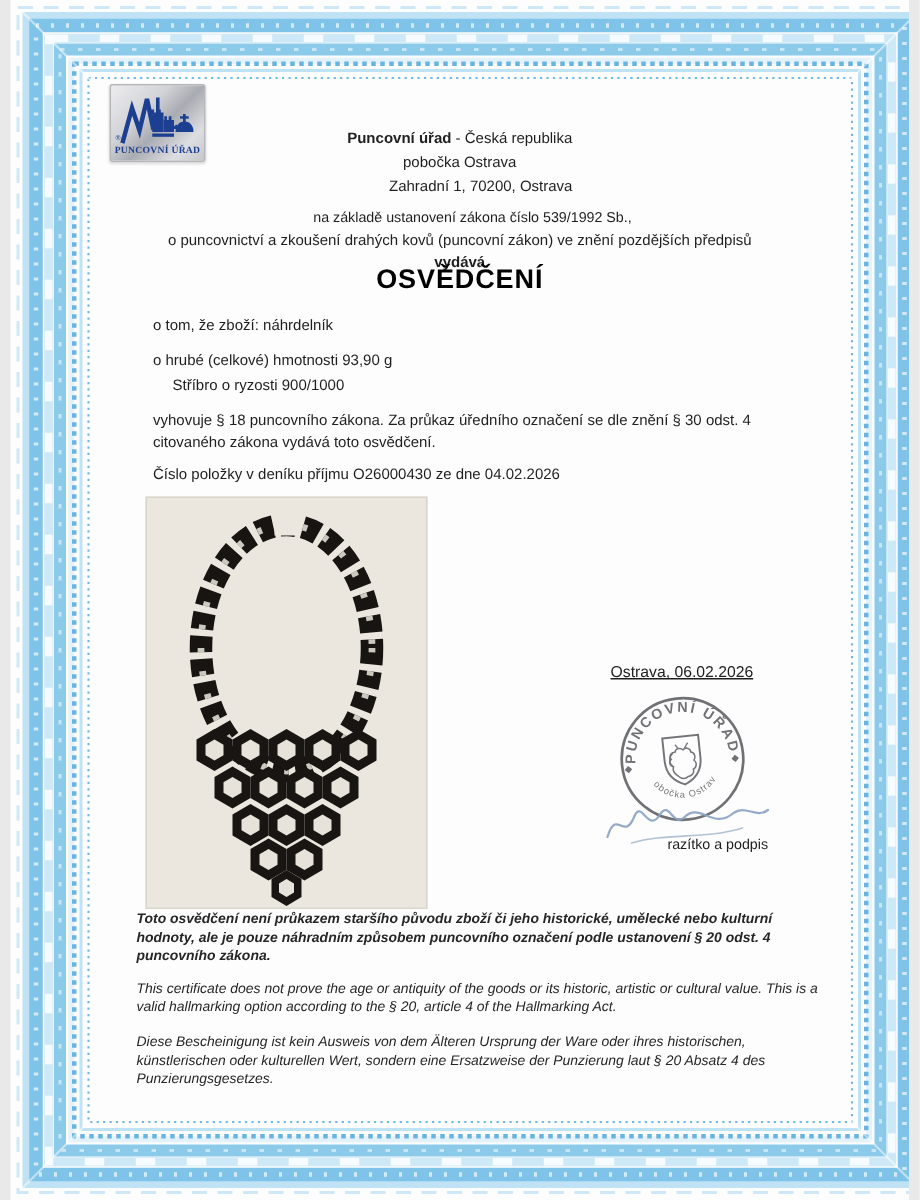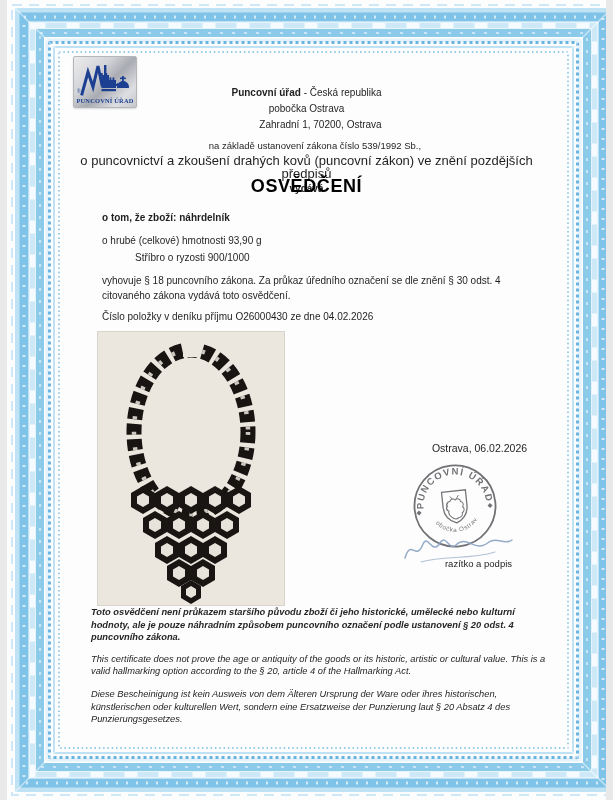--- a/index.html
+++ b/index.html
@@ -24,46 +24,46 @@
   }
   .logo-sticker .reg{position:absolute;left:3px;bottom:13px;font-size:4.5px;color:#1c3f92;}
   .logo-label{font-family:"Liberation Serif", serif;font-size:6.4px;letter-spacing:.2px;color:#1c3f92;font-weight:bold;margin-bottom:3px;white-space:nowrap;}
 
   
   .header{position:absolute;top:86px;left:48px;right:48px;text-align:center;font-size:10px;line-height:13px;}
   .header .l1{margin-bottom:3px;}
   .header .l2{margin-bottom:3px;}
   .header .l3{margin-bottom:8px;padding-left:28px;}
   .header .l4{font-size:9.5px;margin-bottom:2px;padding-left:17px;}
-  .header .l5{font-size:13px;margin-bottom:2px;}
+  .header .l5{font-size:10px;margin-bottom:2px;}
   .header .l6{font-weight:bold;}
   .b{font-weight:bold;}
 
   .doc-title{
     position:absolute;top:176px;left:0;right:0;margin:0;
     text-align:center;font-size:18px;font-weight:bold;letter-spacing:.6px;color:#000000;
   }
 
   
   .body-block{position:absolute;top:211px;left:95px;width:400px;font-size:10px;line-height:13px;}
-  .body-block .item{margin:0 0 10px 0;font-weight:bold;}
+  .body-block .item{margin:0 0 10px 0;}
   .body-block .weight{margin:0 0 4px 0;}
-  .body-block .fineness{margin:0 0 10px 33px;}
+  .body-block .fineness{margin:0 0 10px 13px;}
   .body-block .statement{margin:0 0 7px 0;line-height:14.5px;}
   .body-block .entry{margin:0;}
 
   
   .photo{
     position:absolute;left:90px;top:331px;width:188px;height:275px;
     background:#ebe7df;border:1px solid #d9d5cc;box-sizing:border-box;
   }
   .photo svg{display:block;}
 
   
-  .place-date{position:absolute;top:442px;left:400px;width:145px;text-align:center;font-size:10.5px;}
+  .place-date{position:absolute;top:442px;left:400px;width:145px;text-align:left;font-size:10.5px;text-decoration:underline;}
   .stamp-svg{position:absolute;left:400px;top:458px;transform:rotate(-6deg);}
   .signature-svg{position:absolute;left:392px;top:528px;}
   .stamp-caption{position:absolute;top:558px;left:404px;width:135px;text-align:center;font-size:9.5px;}
 
   
   .disclaimers{position:absolute;top:606px;left:84px;width:460px;font-size:9.3px;line-height:12.6px;font-style:italic;color:#262626;}
   .disclaimers p{margin:0 0 10px 0;}
   .disclaimers .cz{font-weight:bold;margin-bottom:9px;}
   .disclaimers .ru{margin-bottom:12px;}
 </style>

